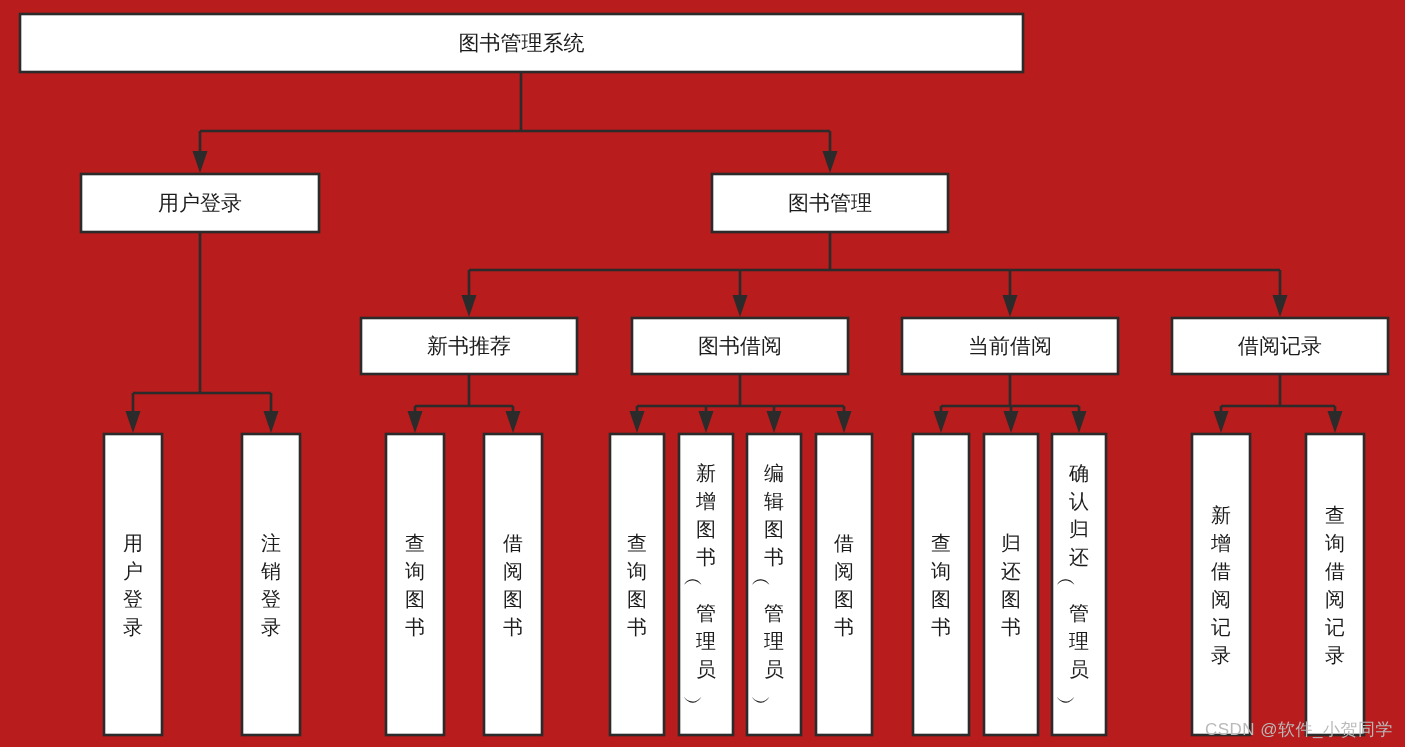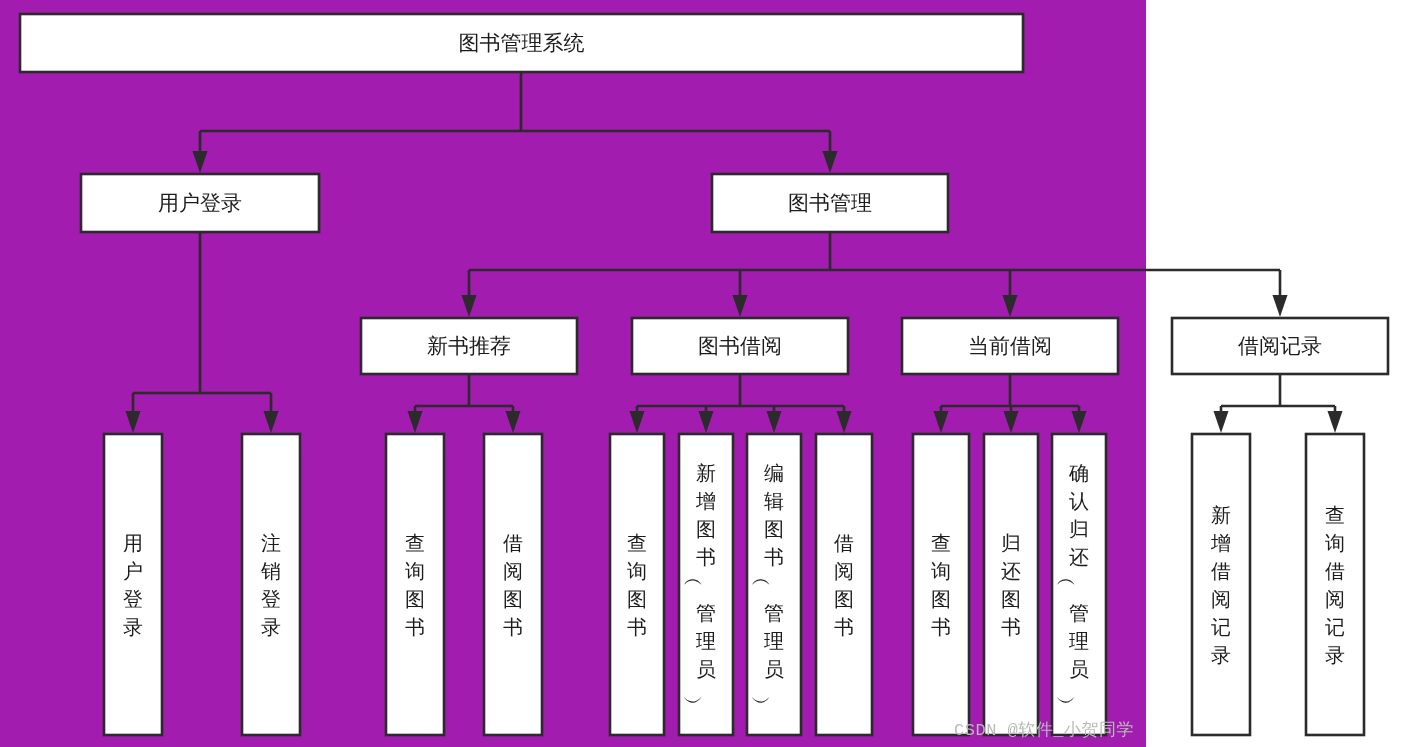--- a/index.html
+++ b/index.html
@@ -9,24 +9,23 @@
     background: #ffffff;
   }
   body {
     width: 1405px;
     height: 747px;
     overflow: hidden;
     font-family: "DejaVu Sans", "Liberation Sans", sans-serif;
   }
   #diagram-root {
     position: relative;
-    width: 1110px;
+    width: 1405px;
     height: 747px;
-    background: #a21caf;
-    padding-left: 36px;
+    background: #b91c1c;
   }
   svg.diagram-canvas {
     position: absolute;
     left: 0;
     top: 0;
     width: 1405px;
     height: 747px;
     display: block;
   }
   .node-rect {
@@ -54,21 +53,21 @@
   .node-label-v {
     font-family: "DejaVu Sans", "Liberation Sans", sans-serif;
     font-size: 20px;
     fill: #1c1c1c;
     text-anchor: middle;
   }
   .watermark-text {
     position: absolute;
     right: 12px;
     bottom: 6px;
-    font-family: Liberation Mono, monospace;
+    font-family: Liberation Sans, sans-serif;
     font-size: 17px;
     color: #b9b9b9;
     letter-spacing: 0.5px;
     white-space: nowrap;
     user-select: none;
   }
 </style>
 </head>
 <body>
 

